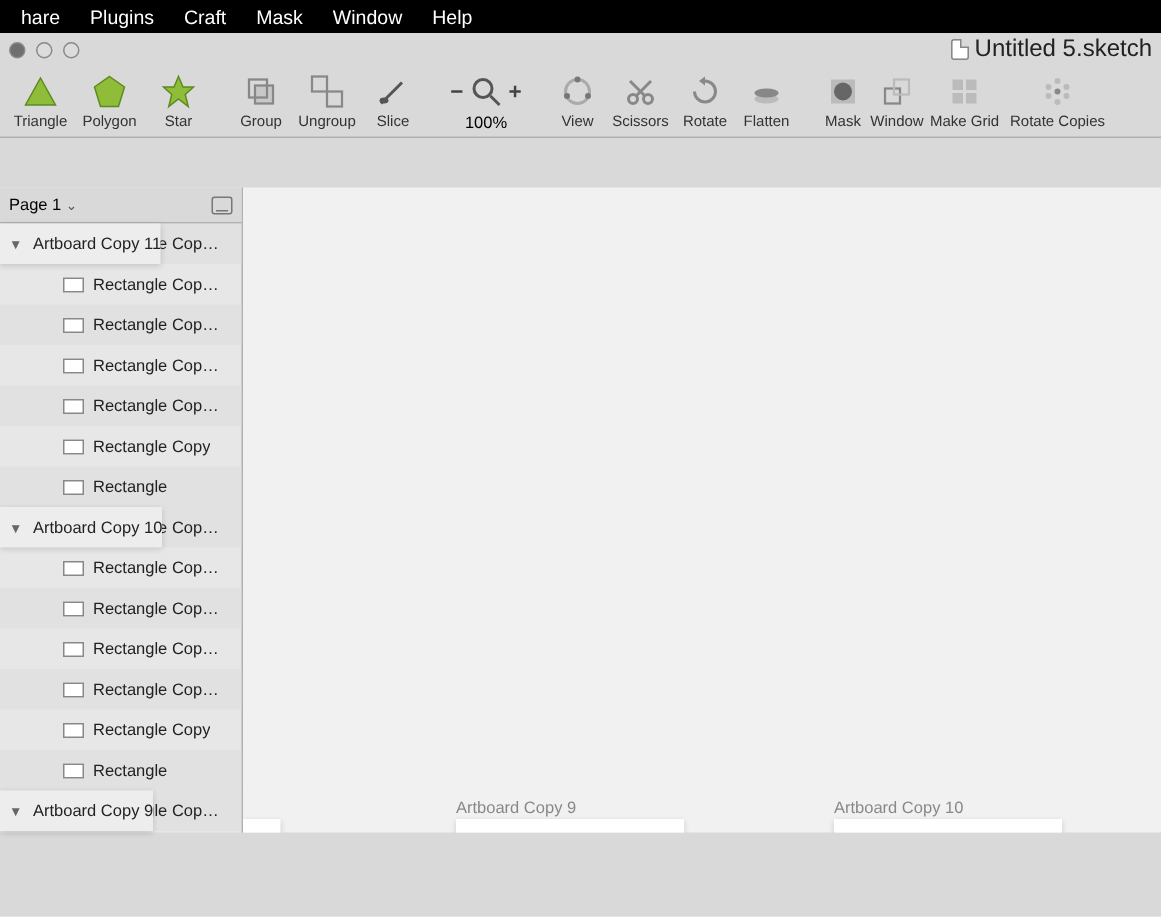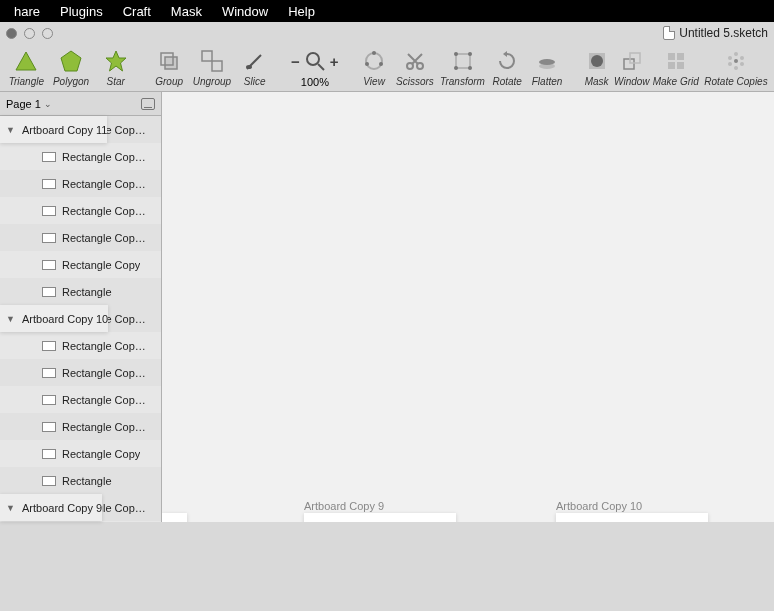--- a/index.html
+++ b/index.html
@@ -7,39 +7,39 @@
 
 
 .menubar { height: 22px; background: #000; color: #fff; display: flex; align-items: center; padding-left: 4px; }
 .menubar span { padding: 0 10px; font-size: 13px; cursor: default; }
 
 
 .titlebar { height: 22px; background: #d9d9d9; display:flex; align-items:center; padding:0 6px; }
 .traffic { display:flex; gap:7px; }
 .traffic div { width:11px; height:11px; border:1px solid #888; border-radius:50%; background:#dcdcdc; }
 .traffic div.active { background:#6f6f6f; }
-.doc-title { margin-left:auto; display:flex; align-items:center; gap:4px; font-size:12px; color:#222; }
+.doc-title { margin-left:auto; display:flex; align-items:center; gap:4px; font-size:16px; color:#222; }
 .doc-icon { width:12px; height:14px; border:1px solid #888; border-radius:2px; display:inline-block; background:linear-gradient(#fff,#fff); position:relative;}
 .doc-icon::after{content:'';position:absolute;right:-1px;top:-1px;width:5px;height:5px;border-left:1px solid #888;border-bottom:1px solid #888;background:#d9d9d9;}
 
 
 .toolbar { height: 48px; background: #d9d9d9; display:flex; align-items:flex-start; padding: 2px 4px 0 4px; gap: 0; border-bottom:1px solid #b0b0b0;}
-.tool { display:flex; flex-direction:column; align-items:center; width:46px; gap:0px; cursor: default; font-style: italic;}
+.tool { display:flex; flex-direction:column; align-items:center; width:46px; gap:0px; cursor: default;}
 .tool.sep { width:12px; }
 .tool .ic { height:30px; display:flex; align-items:center; justify-content:center; }
 .tool .lbl { font-size:10px; color:#333; white-space:nowrap; }
 .zoom-group{display:flex;flex-direction:column;align-items:center;width:60px;}
 .zoom-row{display:flex;align-items:center;gap:4px;height:30px;}
 .zoom-row .pm{font-size:15px;color:#444;font-weight:bold;}
 
 
 svg{display:block;}
 
 
-.content { display:flex; height: 430px; }
+.content { display:flex; height: 430px; margin-top: 33px; }
 .sidebar { width:162px; background:#e7e7e7; border-right:1px solid #b0b0b0; display:flex; flex-direction:column;}
 .page-select { height:24px; display:flex; align-items:center; justify-content:space-between; padding:0 6px; border-bottom:1px solid #b0b0b0; background:#d9d9d9;}
 .page-select .ps-left{display:flex;align-items:center;gap:3px;font-size:11px;}
 .chev{font-size:9px;color:#555;}
 .page-select .ps-right{width:14px;height:12px;border:1px solid #777;border-radius:2px;display:flex;align-items:flex-end;justify-content:center;}
 .page-select .ps-right::after{content:'';width:8px;height:1px;background:#777;margin-bottom:1px;}
 
 .layers { flex:1; overflow:hidden;}
 .layer-row { height:27px; display:flex; align-items:center; gap:6px; padding-left:6px; font-size:11px; color:#222;}
 .layer-row.child{padding-left:42px;}
@@ -159,32 +159,20 @@
   <div class="tool" style="width:46px">
     <div class="ic">
         <svg width="22" height="22">
           <circle cx="6" cy="16" r="3" fill="none" stroke="#888" stroke-width="2"></circle>
           <circle cx="16" cy="16" r="3" fill="none" stroke="#888" stroke-width="2"></circle>
           <path d="M8 14 L18 4 M14 14 L4 4" stroke="#888" stroke-width="2"></path>
         </svg>
       </div>
     <div class="lbl">Scissors</div>
   </div>
-  <div class="tool" style="width:52px">
-    <div class="ic">
-        <svg width="22" height="22">
-          <rect x="4" y="4" width="14" height="14" fill="none" stroke="#aaa" stroke-width="1.5"></rect>
-          <circle cx="4" cy="4" r="2" fill="#777"></circle>
-          <circle cx="18" cy="4" r="2" fill="#777"></circle>
-          <circle cx="4" cy="18" r="2" fill="#777"></circle>
-          <circle cx="18" cy="18" r="2" fill="#777"></circle>
-        </svg>
-      </div>
-    <div class="lbl">Transform</div>
-  </div>
   <div class="tool" style="width:40px">
     <div class="ic">
         <svg width="22" height="22">
           <path d="M11 4 a7 7 0 1 1 -7 7" fill="none" stroke="#888" stroke-width="2"></path>
           <polygon points="11,1 11,7 7,4" fill="#888"></polygon>
         </svg>
       </div>
     <div class="lbl">Rotate</div>
   </div>
   <div class="tool" style="width:42px">

